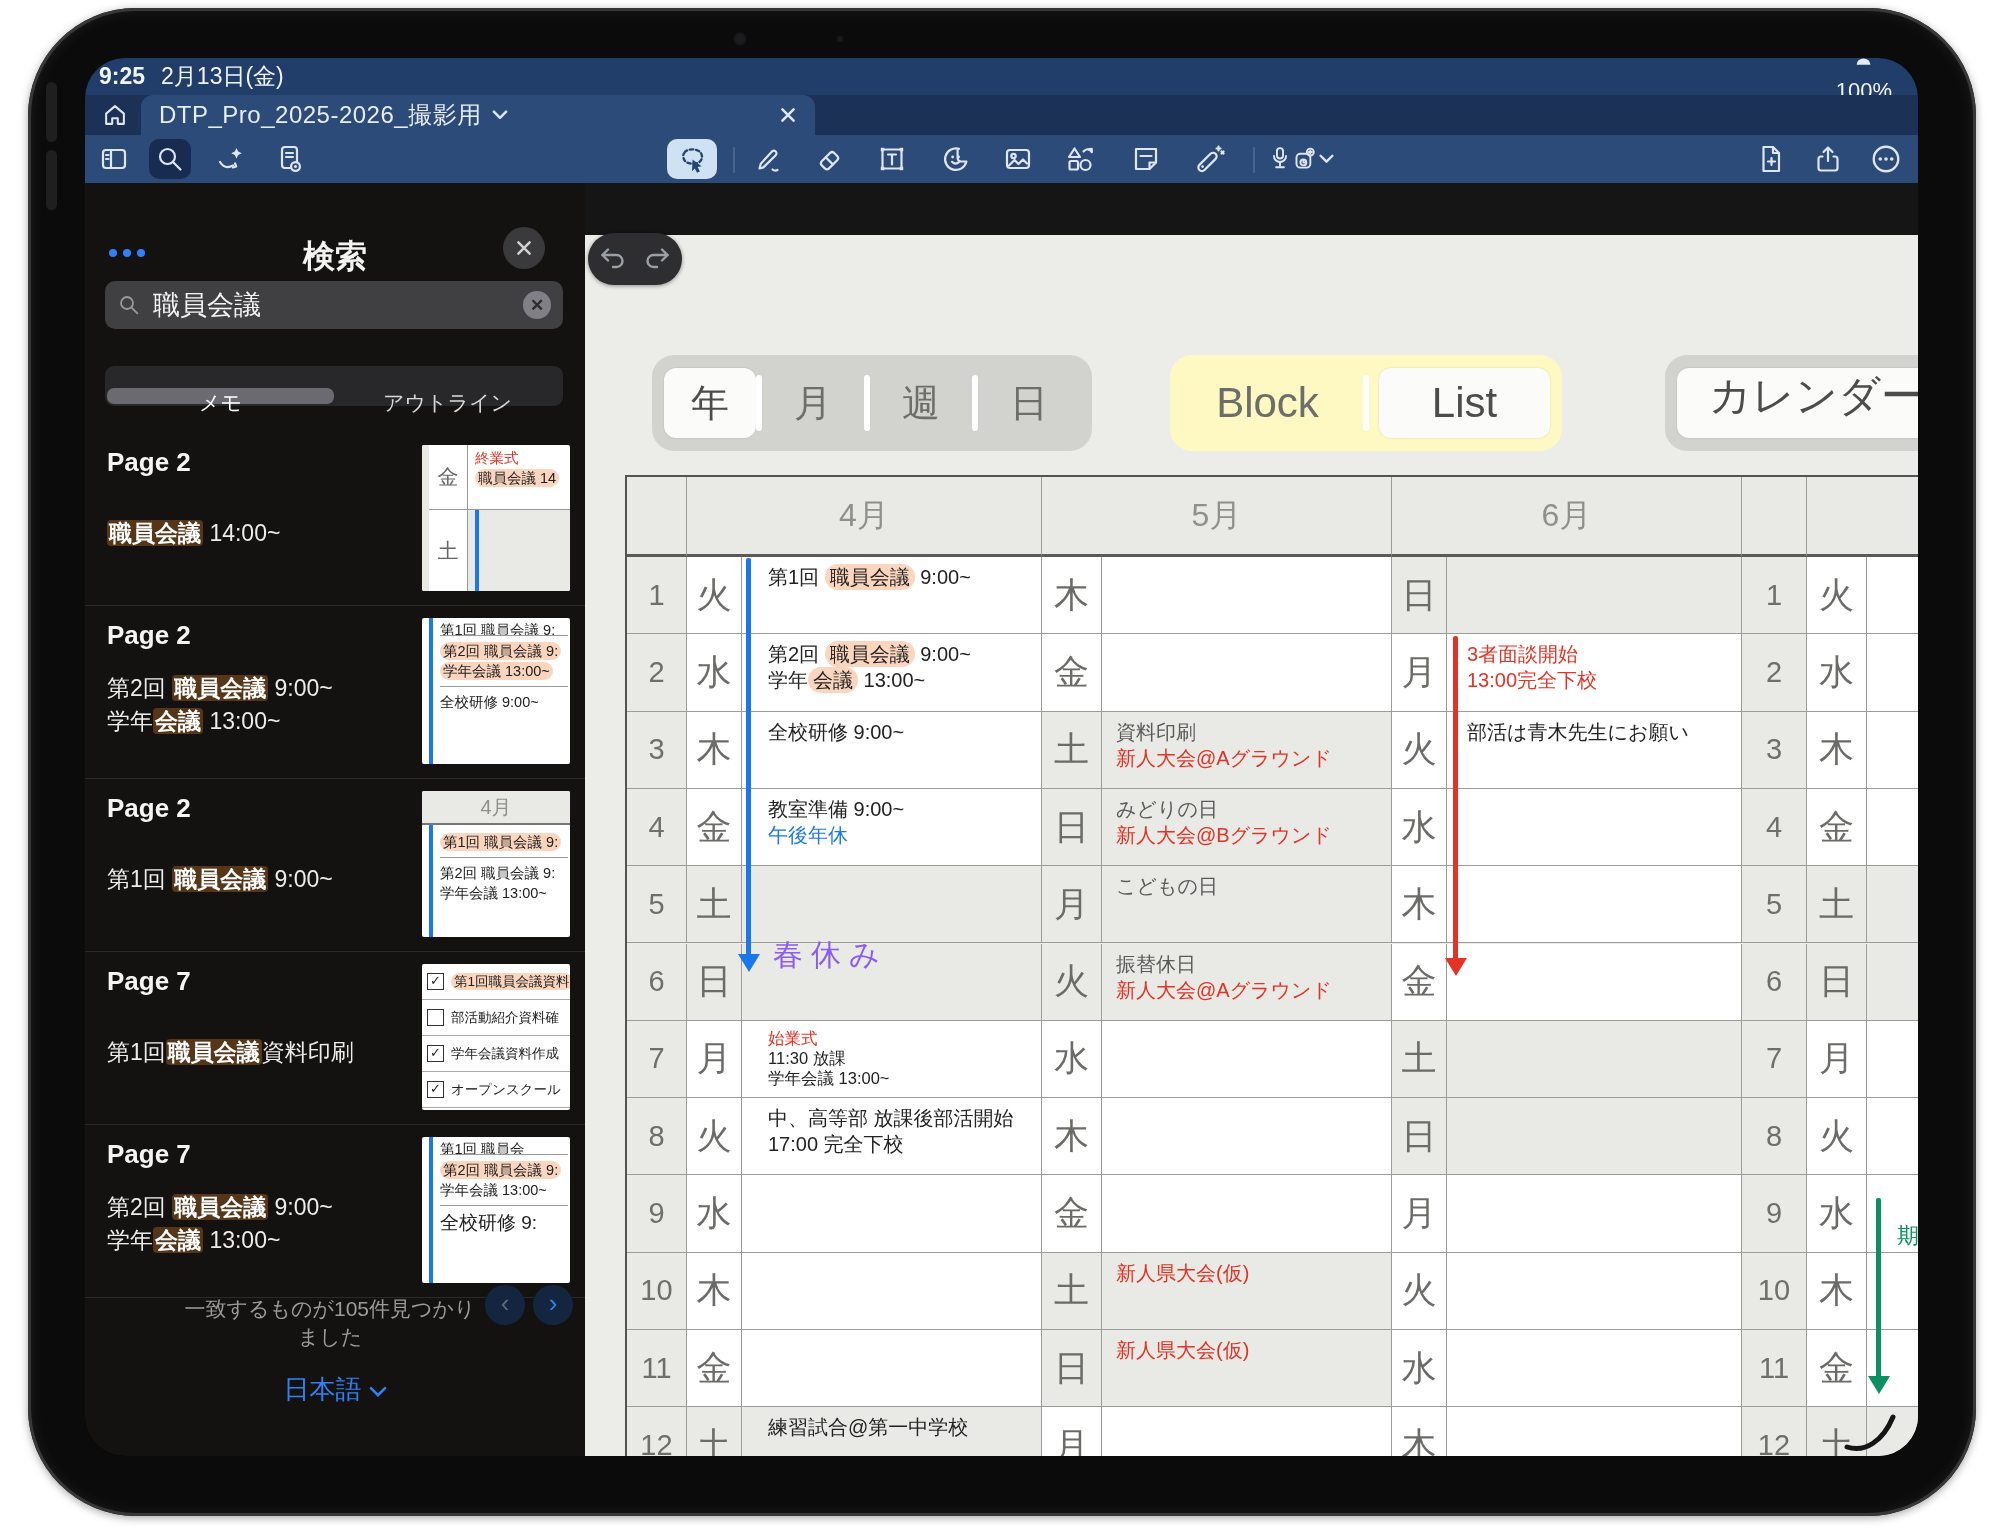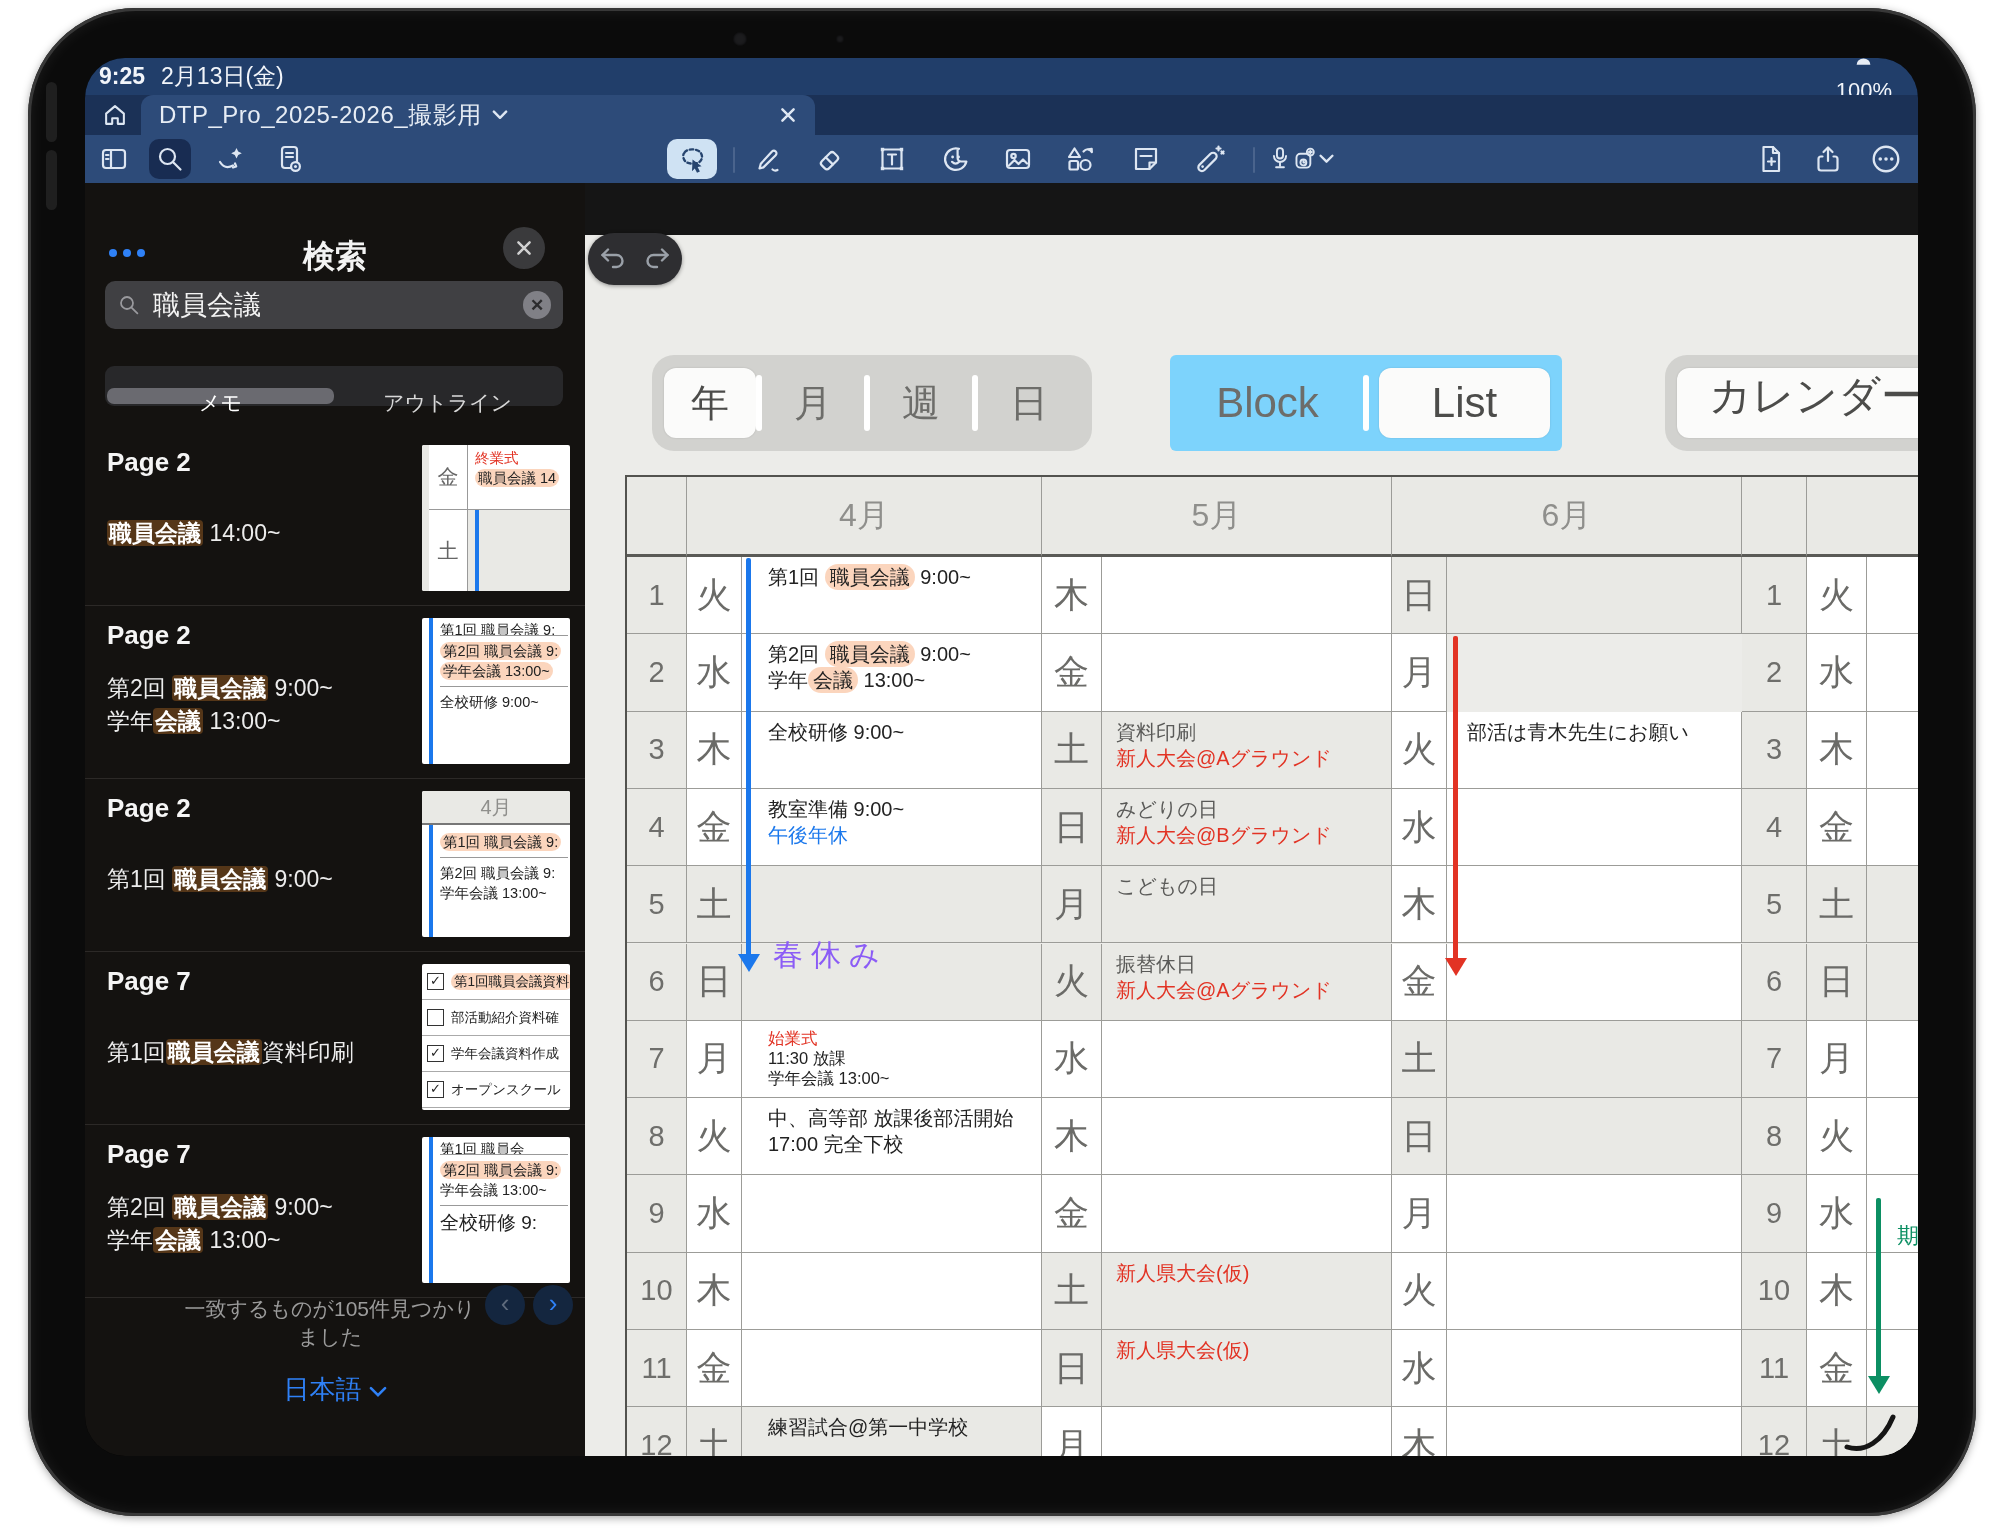--- a/index.html
+++ b/index.html
@@ -43,21 +43,21 @@
   .blackstrip{position:absolute;left:0;top:0;width:100%;height:52px;background:#151515;}
   .undo-pill{position:absolute;left:3px;top:50px;width:94px;height:52px;background:#2e2e31;border-radius:26px;
              display:flex;align-items:center;justify-content:center;gap:14px;box-shadow:0 1px 4px rgba(0,0,0,.4);}
   .upbtn{background:none;border:none;padding:0;display:flex;}
   .uic{stroke:#9aa0a8;fill:none;stroke-width:2.4;stroke-linecap:round;stroke-linejoin:round;}
   .vswitch{position:absolute;left:67px;top:172px;width:440px;height:96px;background:#d2d2cf;border-radius:22px;
            display:flex;align-items:center;justify-content:space-between;padding:0 12px;box-sizing:border-box;}
   .vs-item{flex:1;display:flex;align-items:center;justify-content:center;font-size:38px;color:#6d6d6a;height:70px;}
   .vs-item.selected{background:#fbfbfa;border-radius:12px;color:#4c4c4a;max-width:92px;box-shadow:0 0 2px rgba(0,0,0,.15);}
   .vbar{width:6px;height:56px;background:#fff;border-radius:3px;flex:none;}
-  .bl-group{position:absolute;left:585px;top:172px;width:392px;height:96px;background:#7dd3fc;border-radius:6px;
+  .bl-group{position:absolute;left:585px;top:172px;width:392px;height:96px;background:#fef9c3;border-radius:22px;
             display:flex;align-items:center;padding:0 12px;box-sizing:border-box;gap:10px;}
   .bl-item{display:flex;align-items:center;justify-content:center;font-size:42px;color:#6d6d6a;flex:1;height:70px;}
   .bl-item.selected{background:#fbfbfa;border-radius:12px;color:#4c4c4a;box-shadow:0 0 2px rgba(0,0,0,.15);}
   .tpl-group{position:absolute;left:1080px;top:172px;width:290px;height:96px;background:#d2d2cf;border-radius:22px 0 0 22px;
              display:flex;align-items:center;padding:0 0 0 12px;box-sizing:border-box;}
   .tpl-btn{background:#fbfbfa;border-radius:12px;height:70px;flex:1;display:flex;align-items:flex-start;justify-content:center;
            font-size:42px;color:#4c4c4a;box-shadow:0 0 2px rgba(0,0,0,.15);white-space:nowrap;overflow:hidden;}
   
   #calendar{position:absolute;left:40px;top:292px;width:1293px;height:981px;overflow:hidden;
             border-left:2.5px solid #53534f;border-top:2.5px solid #53534f;box-sizing:border-box;}
@@ -407,20 +407,24 @@
         <div class="cell ct" style="left: 1240px; top: 80px; width: 120px; height: 77.3px; padding-left: 10px;"></div>
         <div class="cell numc gray" style="left: 0px; top: 157.3px; width: 60px; height: 77.3px;">2</div>
         <div class="cell dayc" style="left: 60px; top: 157.3px; width: 55px; height: 77.3px;">水</div>
         <div class="cell ct" style="left: 115px; top: 157.3px; width: 300px; height: 77.3px; padding-left: 26px;">
           <div class="line"><span>第2回 </span><span class="hl-ink">職員会議</span><span> 9:00~</span></div>
           <div class="line"><span>学年</span><span class="hl-ink">会議</span><span> 13:00~</span></div>
         </div>
         <div class="cell dayc" style="left: 415px; top: 157.3px; width: 60px; height: 77.3px;">金</div>
         <div class="cell ct" style="left: 475px; top: 157.3px; width: 290px; height: 77.3px; padding-left: 14px;"></div>
         <div class="cell dayc" style="left: 765px; top: 157.3px; width: 55px; height: 77.3px;">月</div>
+        <div class="cell ct" style="left: 820px; top: 157.3px; width: 295px; height: 77.3px; padding-left: 20px;">
+          <div class="line"><span class="c-r">3者面談開始</span></div>
+          <div class="line"><span class="c-r">13:00完全下校</span></div>
+        </div>
         <div class="cell numc gray" style="left: 1115px; top: 157.3px; width: 65px; height: 77.3px;">2</div>
         <div class="cell dayc" style="left: 1180px; top: 157.3px; width: 60px; height: 77.3px;">水</div>
         <div class="cell ct" style="left: 1240px; top: 157.3px; width: 120px; height: 77.3px; padding-left: 10px;"></div>
         <div class="cell numc gray" style="left: 0px; top: 234.6px; width: 60px; height: 77.3px;">3</div>
         <div class="cell dayc" style="left: 60px; top: 234.6px; width: 55px; height: 77.3px;">木</div>
         <div class="cell ct" style="left: 115px; top: 234.6px; width: 300px; height: 77.3px; padding-left: 26px;">
           <div class="line"><span>全校研修 9:00~</span></div>
         </div>
         <div class="cell dayc gray" style="left: 415px; top: 234.6px; width: 60px; height: 77.3px;">土</div>
         <div class="cell ct gray" style="left: 475px; top: 234.6px; width: 290px; height: 77.3px; padding-left: 14px;">

